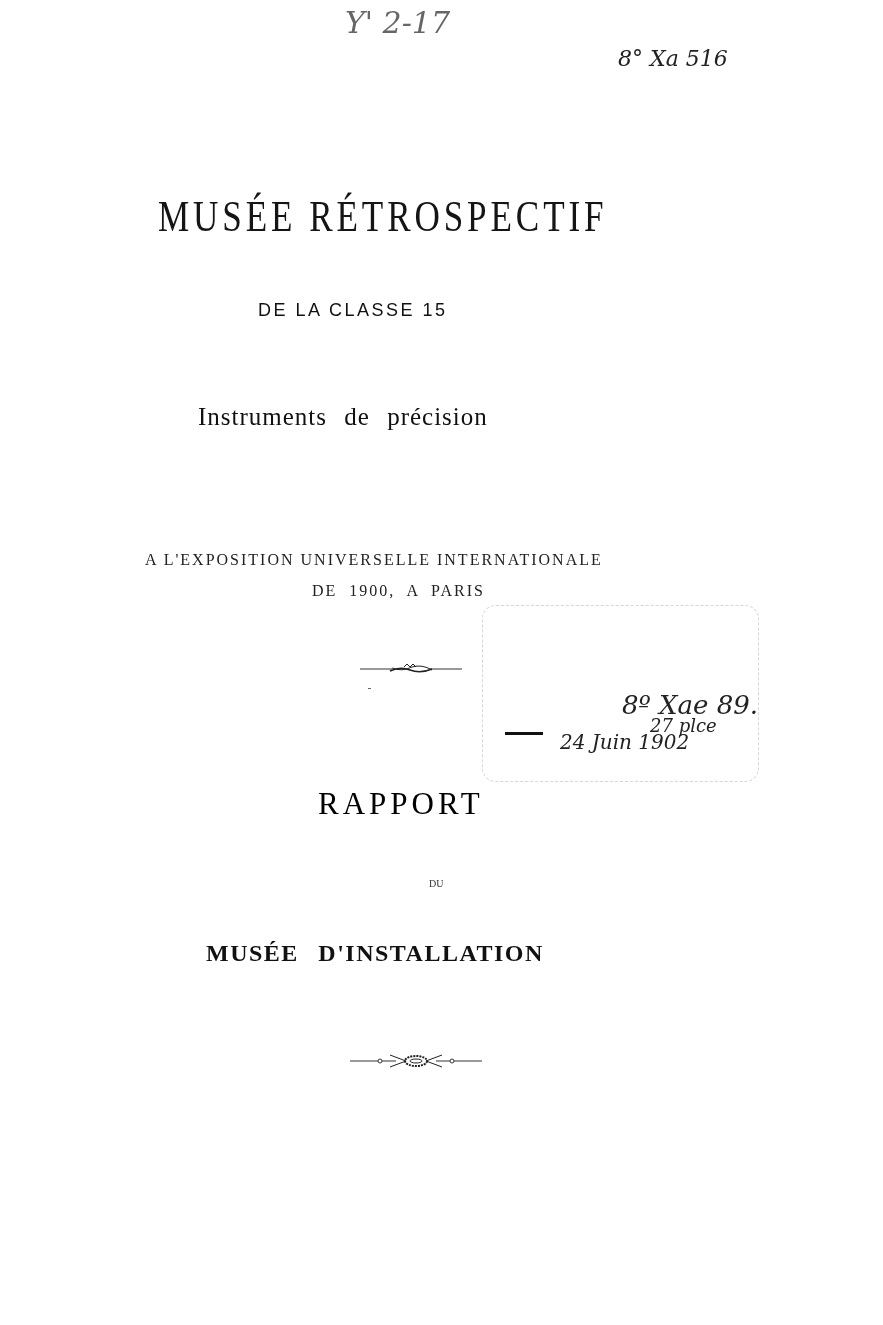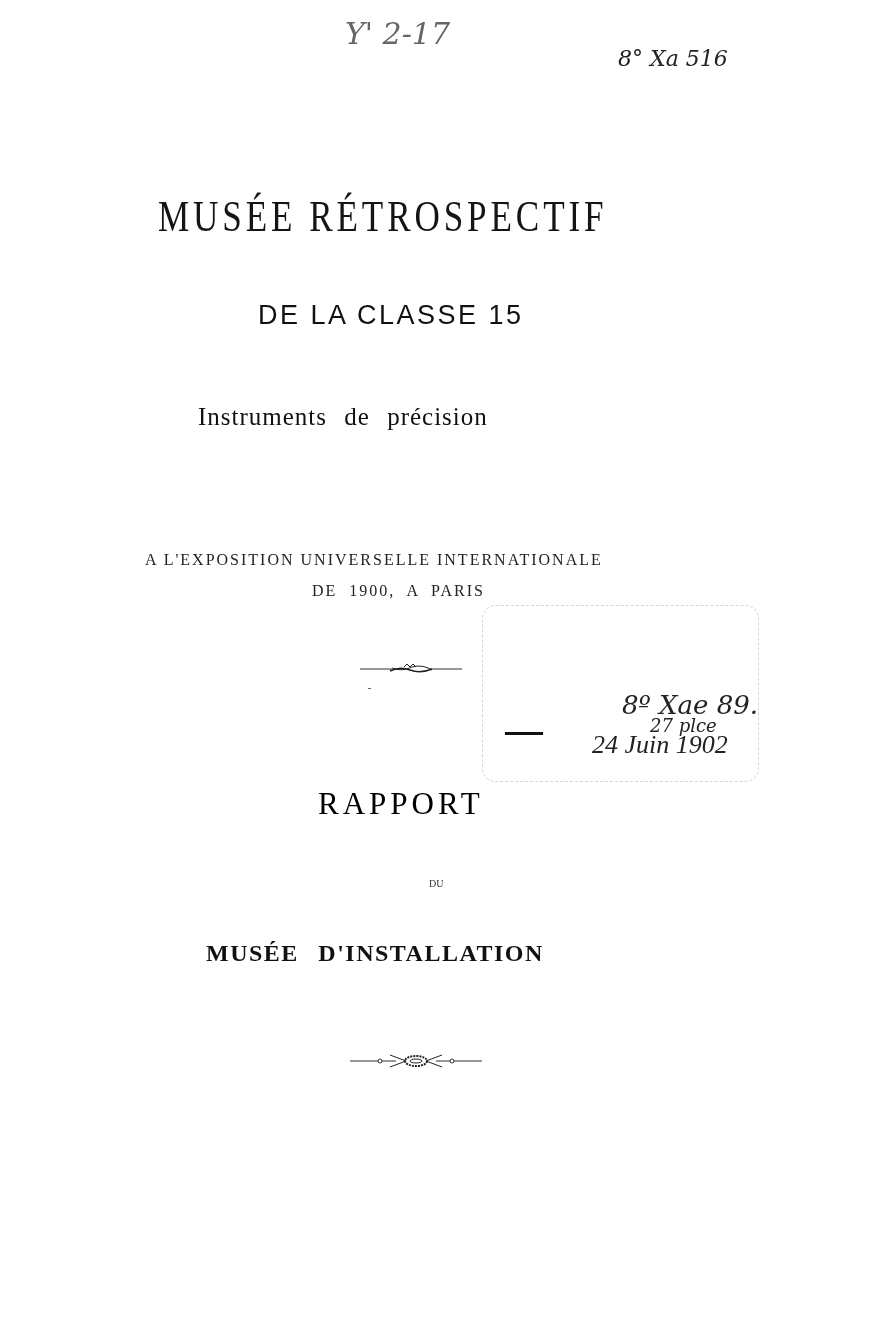--- a/index.html
+++ b/index.html
@@ -1,32 +1,32 @@
 <!DOCTYPE html>
 <html><head>
   <meta charset="utf-8">
   <style>
     html, body { margin: 0; padding: 0; background: #ffffff; }
     body { width: 883px; height: 1325px; position: relative; overflow: hidden; color: #111; }
     .abs { position: absolute; white-space: nowrap; }
     .hand { font-family: "DejaVu Serif", serif; font-style: italic; color: #222; }
     #title1 { left: 158px; top: 190px; width: 490px; font-family: "Liberation Serif", serif; font-size: 45px; letter-spacing: 5px; transform: scaleX(0.78); transform-origin: left top; color: #151515; }
-    #title2 { left: 258px; top: 300px; font-family: "Liberation Sans", sans-serif; font-size: 27px; letter-spacing: 2.5px; color: #111; }
+    #title2 { left: 258px; top: 300px; font-family: "Liberation Sans", sans-serif; font-size: 18px; letter-spacing: 2.5px; color: #111; }
     #title3 { left: 198px; top: 403px; font-family: "Liberation Serif", serif; font-size: 25px; letter-spacing: 1px; word-spacing: 10px; color: #111; }
     #expo1 { left: 145px; top: 551px; font-family: "Liberation Serif", serif; font-size: 16px; letter-spacing: 2px; color: #222; }
     #expo2 { left: 312px; top: 582px; font-family: "Liberation Serif", serif; font-size: 16px; letter-spacing: 2px; word-spacing: 6px; color: #222; }
     #rapport { left: 318px; top: 786px; font-family: "Liberation Serif", serif; font-size: 31px; letter-spacing: 4px; color: #000000; }
     #du { left: 404px; top: 878px; font-family: "Liberation Serif", serif; font-size: 10px; color: #333; margin-left: 25px; }
     #comite { left: 206px; top: 940px; font-family: "Liberation Serif", serif; font-size: 24px; letter-spacing: 1.5px; word-spacing: 12px; font-weight: bold; color: #111; }
     #stamp { left: 482px; top: 605px; width: 275px; height: 175px; border: 1px dashed #d6d6d6; border-radius: 14px; }
     #shelfmark-top { left: 618px; top: 46px; font-size: 22px; }
-    #scribble { left: 345px; top: 16px; font-size: 30px; color: #666; }
+    #scribble { left: 345px; top: 5px; font-size: 30px; color: #666; }
     #stamp-line1 { left: 622px; top: 690px; font-size: 26px; }
     #stamp-line2 { left: 650px; top: 715px; font-size: 18px; }
-    #stamp-line3 { left: 592px; top: 730px; font-size: 26px; font-family: Liberation Serif, serif; }
+    #stamp-line3 { left: 560px; top: 730px; font-size: 20px; }
     #stamp-dash { left: 505px; top: 732px; width: 38px; height: 3px; background: #111; }
   </style>
 </head>
 <body>
 
 <div class="abs hand" id="scribble">Y' 2-17</div>
 <div class="abs hand" id="shelfmark-top">8° Xa 516</div>
 
 <div class="abs" id="title1">MUSÉE RÉTROSPECTIF</div>
 <div class="abs" id="title2">DE LA CLASSE 15</div>

